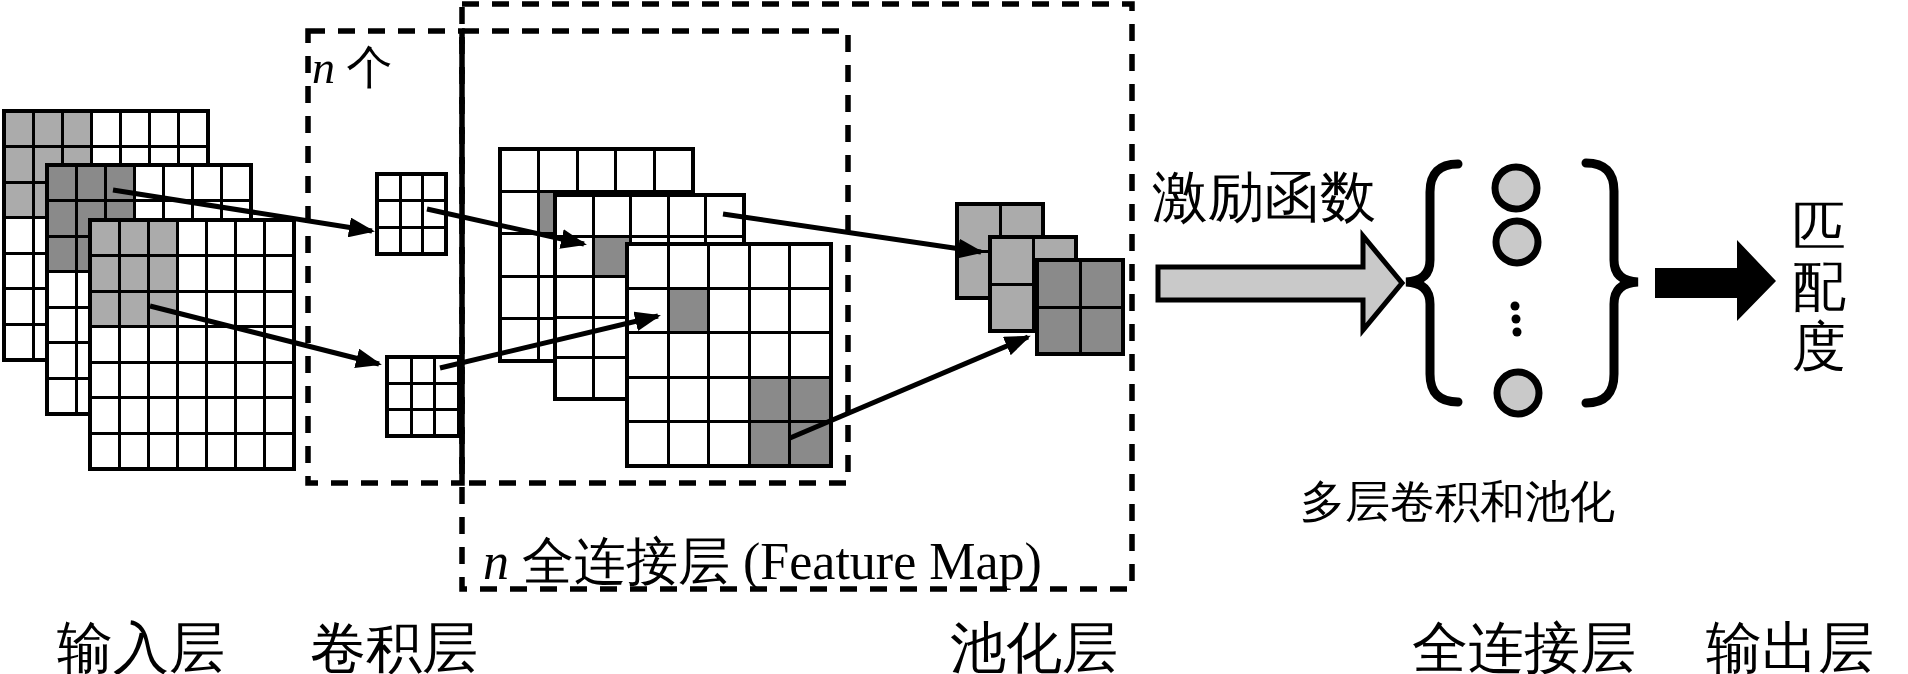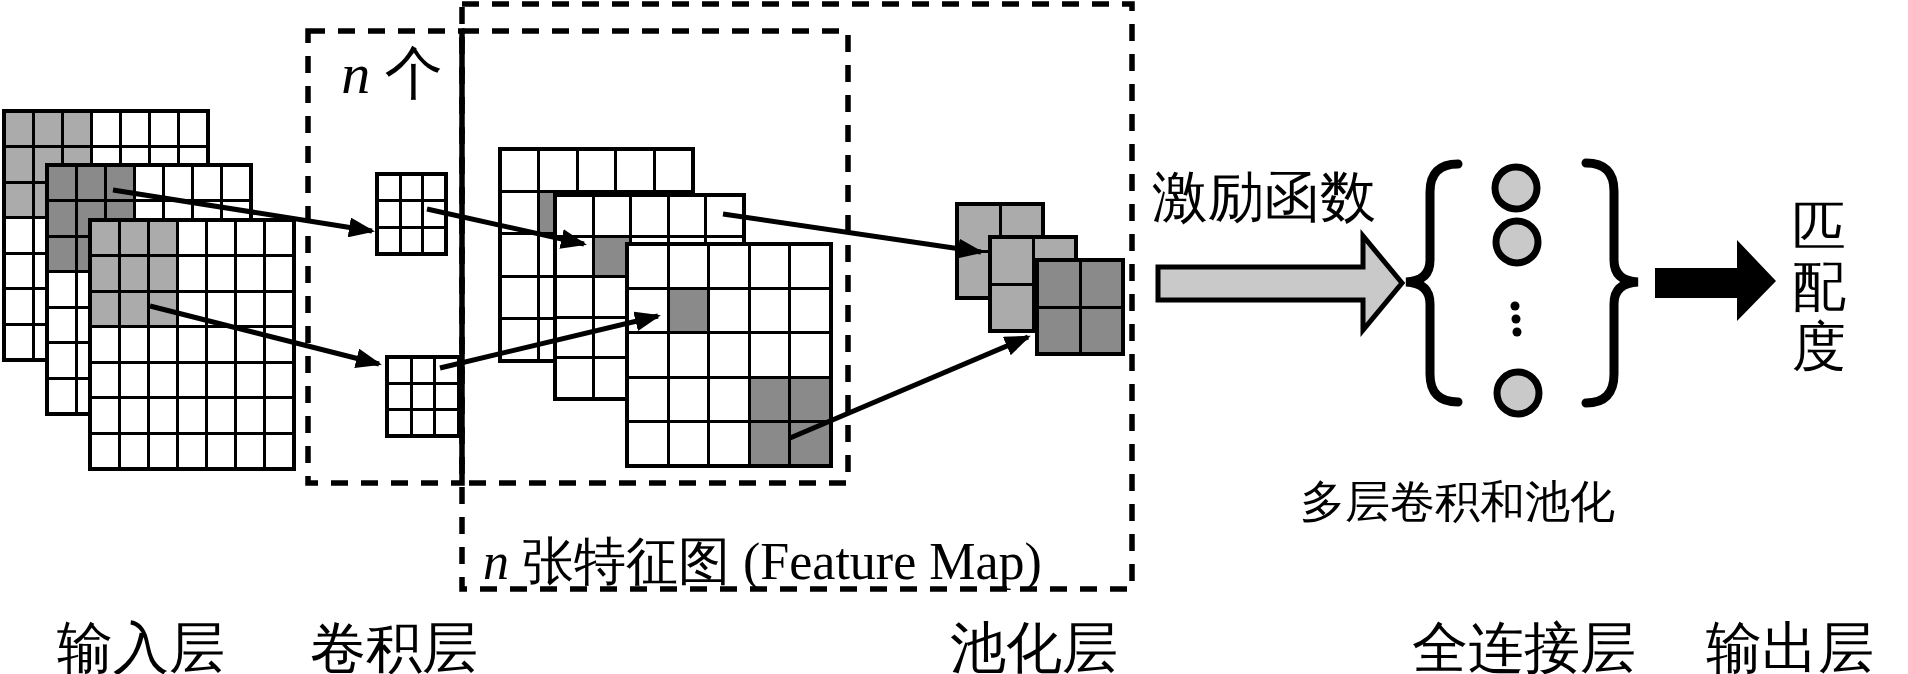--- a/index.html
+++ b/index.html
@@ -20,21 +20,21 @@
   }
   .grid .cell{background:#fff;}
   #overlay{
     position:absolute;left:0;top:0;width:1908px;height:674px;
     z-index:5;pointer-events:none;
   }
   .lbl{
     position:absolute;color:#000;z-index:6;white-space:nowrap;
   }
   .lbl i{font-style:italic;}
-  .conv-label{left:312px;top:42px;width:160px;text-align:center;font-size:58px;line-height:1.12;}
+  .conv-label{left:312px;top:42px;width:160px;text-align:left;font-size:46px;line-height:1.12;}
   .feat-label{left:483px;top:527px;font-size:52px;}
   .activation-label{left:1152px;top:160px;font-size:56px;}
   .multi-label{left:1300px;top:472px;font-size:45px;}
   .match-label{left:1789px;top:197px;width:60px;font-size:54px;line-height:60px;text-align:center;}
   .bottom-label{top:611px;font-size:56px;}
   .bl-input{left:57px;}
   .bl-conv{left:310px;}
   .bl-pool{left:950px;}
   .bl-fc{left:1412px;}
   .bl-output{left:1706px;}
@@ -354,21 +354,21 @@
     </g>
 
     <polygon points="1655,268 1737,268 1737,240 1776,281 1737,321 1737,298 1655,298" fill="#000"></polygon>
   </svg>
 
   <div class="lbl conv-label">
     <div><i>n</i><span> 个</span></div>
   </div>
 
   <div class="lbl feat-label">
-    <i>n</i><span> 张特征图 (Feature Map)</span>
+    <i>n</i><span> 全连接层 (Feature Map)</span>
   </div>
 
   <div class="lbl multi-label">多层卷积和池化</div>
 
   <div class="lbl activation-label">激励函数</div>
 
   <div class="lbl match-label">
     <div>匹</div>
     <div>配</div>
     <div>度</div>

